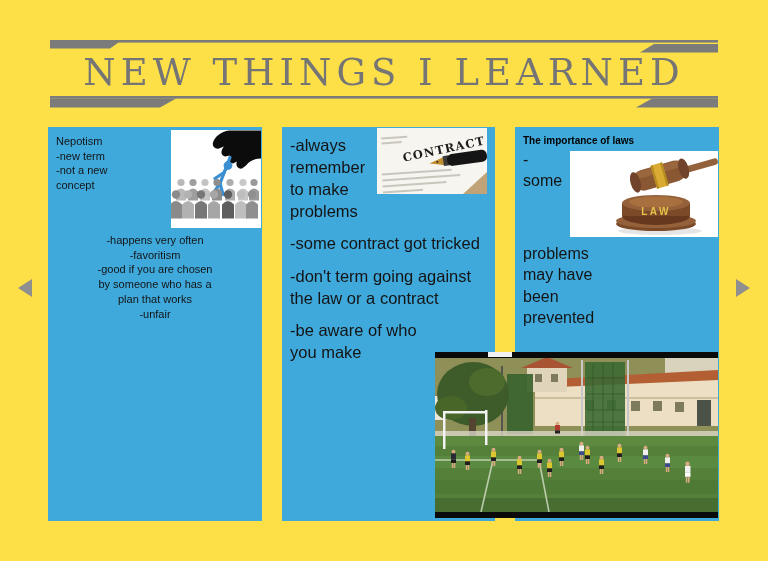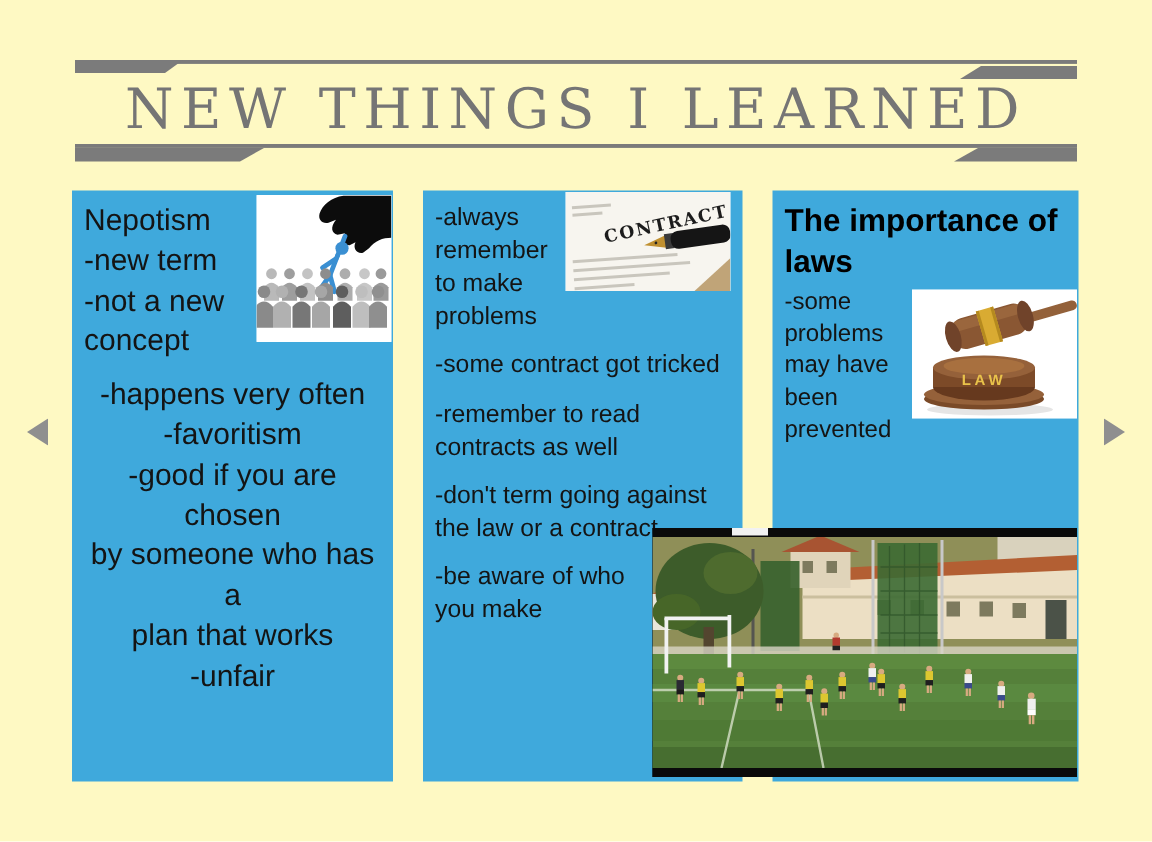--- a/index.html
+++ b/index.html
@@ -1,49 +1,49 @@
 <!DOCTYPE html>
 <html><head>
 <meta charset="utf-8">
 <style>
   html,body { margin:0; padding:0; background:#ffffff; }
   #canvas {
-    position:relative; width:768px; height:561px; background:#fef9c3;
+    position:relative; width:768px; height:561px; background:#fde047;
     overflow:hidden; font-family:"Liberation Sans", sans-serif;
   }
   
   .slide-title {
     position:absolute; left:50px; top:51px; width:668px; text-align:center;
     font-family:"DejaVu Serif", serif; font-size:37px; line-height:44px;
     letter-spacing:5px; color:#757575; white-space:nowrap;
   }
   .deco { position:absolute; left:50px; width:668px; height:13px; }
   #deco-top { top:40px; }
   #deco-bottom { top:96px; }
   
   .nav-btn { position:absolute; top:279px; width:16px; height:18px; background:none; border:none; padding:0; cursor:pointer; }
   #nav-prev { left:17px; }
   #nav-next { left:735px; }
   
   .box {
     position:absolute; top:127px; height:394px; background:#3fa9dc;
     color:#141414; padding:7px 8px; box-sizing:border-box; z-index:1;
   }
-  #box1 { left:48px;  width:214px; font-size:20px; }
+  #box1 { left:48px;  width:214px; font-size:11px; }
   #box2 { left:282px; width:213px; font-size:16.5px; }
   #box3 { left:515px; width:204px; font-size:16px; }
   .box p { margin:0 0 9px 0; line-height:1.34; white-space:pre-line; }
   #box2 p { margin-bottom:10px; }
   #box3 p { margin-bottom:13px; }
   .clear-r { clear:right;text-align:center; }
-  #box3 h3 { margin:0 0 2px 0; font-size:21px; line-height:1.3; font-weight:bold; color:#000; }
+  #box3 h3 { margin:0 0 2px 0; font-size:10px; line-height:1.3; font-weight:bold; color:#000; }
   .float-img { float:right; background:#ffffff; overflow:hidden; }
   #nepotism-img { width:90px;  height:98px; margin:-4px -7px 5px 6px; }
   #contract-img { width:110px; height:66px; margin:-6px 0 6px 4px; }
-  #gavel-img    { width:110px; height:86px; margin:2px -7px 6px 3px; }
+  #gavel-img    { width:110px; height:86px; margin:2px -7px 6px 3px;padding-left:38px; }
   
   #video {
     position:absolute; left:435px; top:352px; width:283px; height:166px;
     z-index:5; cursor:pointer; padding:0; border:none; background:#000;
   }
   svg { display:block; width:100%; height:100%; }
 </style>
 </head>
 <body>
 
@@ -165,22 +165,20 @@
           <rect x="66" y="25.5" width="6" height="10" fill="#3a3a3a"></rect>
           <rect x="70" y="24.5" width="40" height="12" rx="5" fill="#151515"></rect>
         </g>
       </svg>
     </div>
     <p>-always
 remember
 to make
 problems</p>
     <p>-some contract got tricked</p>
-    <p>-remember to read
-contracts as well</p>
     <p>-don't term going against
 the law or a contract</p>
     <p>-be aware of who
 you make</p>
   </div>
 
   <div class="box" id="box3">
     <h3>The importance of laws</h3>
     <div class="float-img" id="gavel-img">
       <svg viewBox="0 0 110 86">

